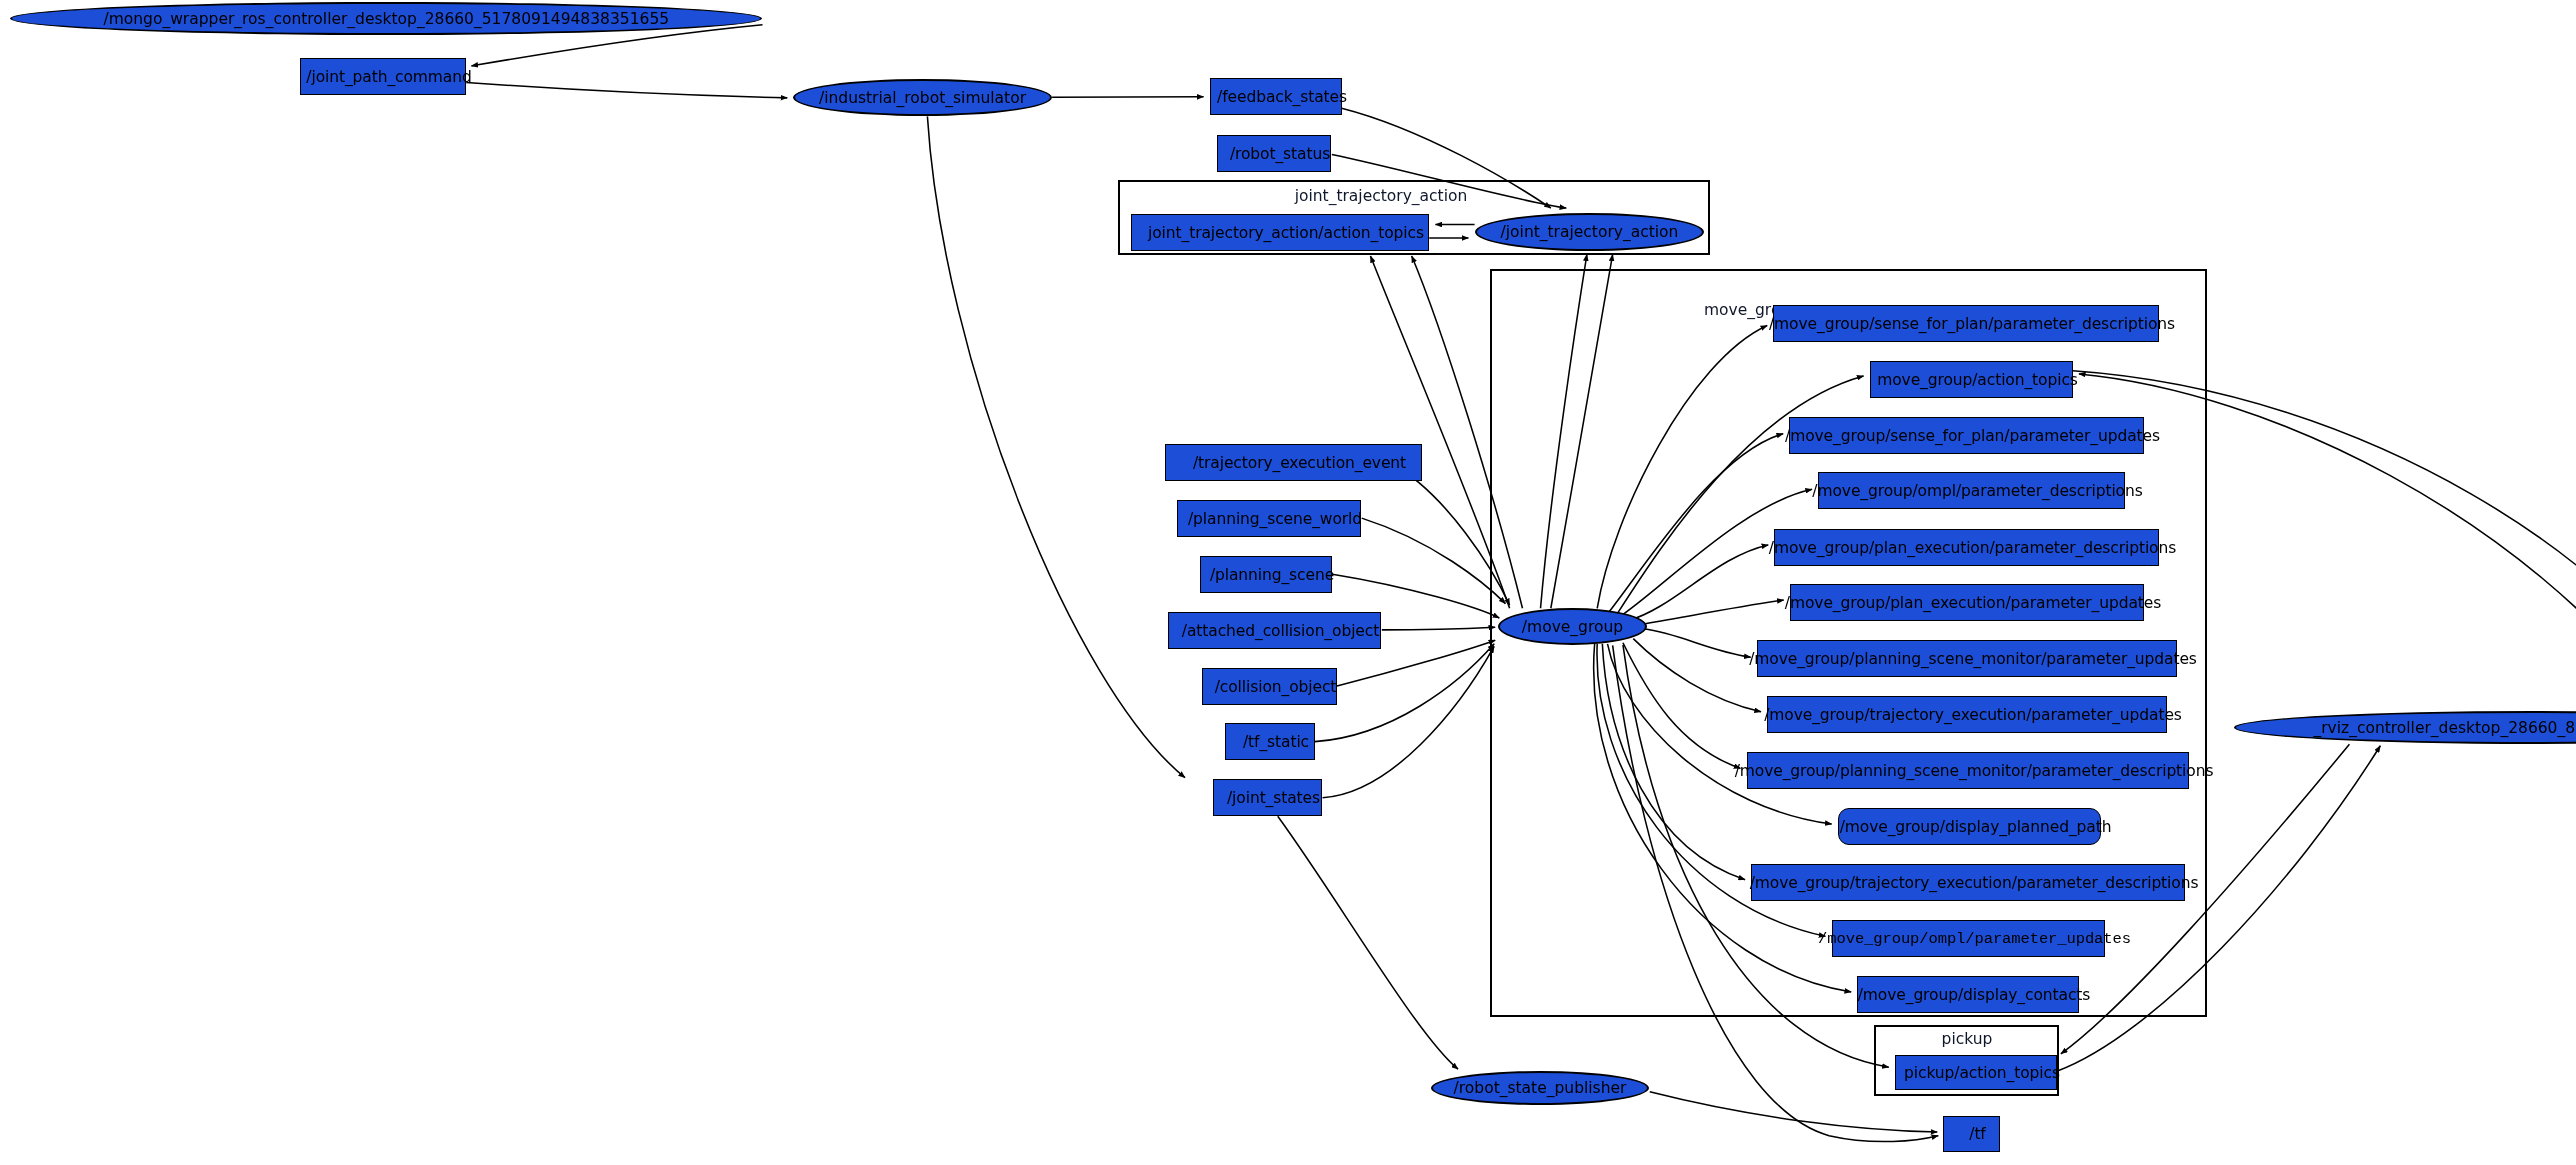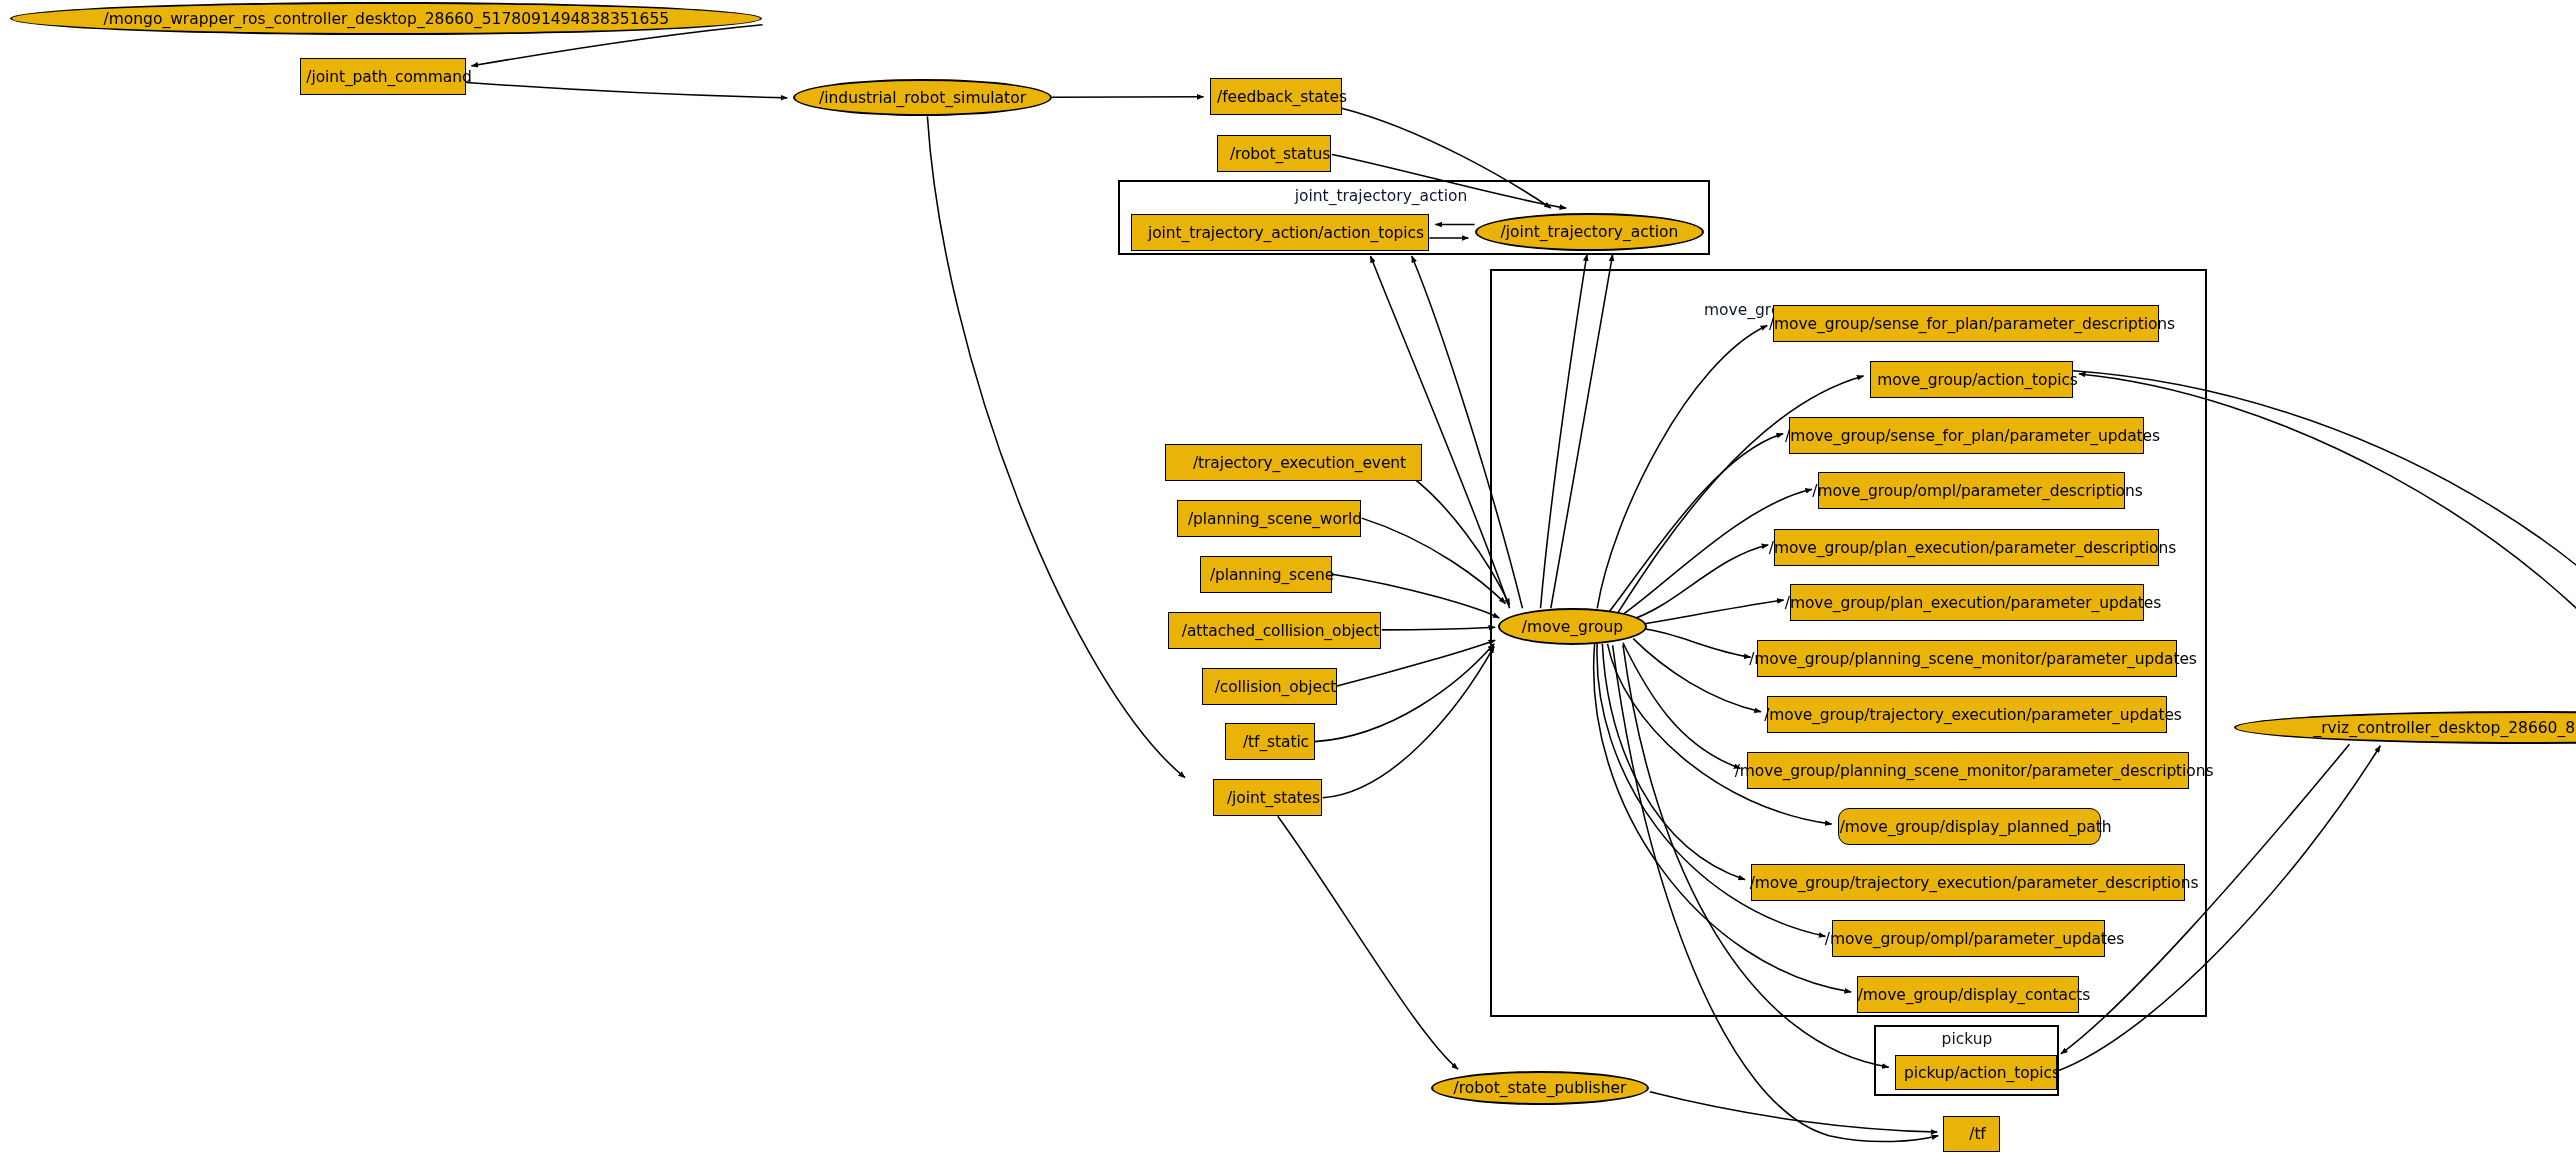--- a/index.html
+++ b/index.html
@@ -10,21 +10,21 @@
     font-family:"DejaVu Sans","Liberation Sans",sans-serif;
     overflow:hidden;
   }
   svg#edges{position:absolute;left:0;top:0;width:2843px;height:1165px;overflow:visible;}
   .node{
     position:absolute;
     box-sizing:border-box;
     display:flex;align-items:center;justify-content:center;
     color:#000;
     white-space:nowrap;
-    background:#eab308;
+    background:#1d4ed8;
   }
   .node.box{
     border:1.5px solid #000;
     font-size:15.5px;
     letter-spacing:-0.1px;
     padding-left:12px;
   }
   .node.ellipse{
     border:2.1px solid #000;
     border-radius:50%;
@@ -191,21 +191,21 @@
   </div>
 
   <div class="node box" style="left:1838px;top:808px;width:263px;height:37px;border-radius:11px;">
     <span>/move_group/display_planned_path</span>
   </div>
 
   <div class="node box" style="left:1751px;top:864px;width:434px;height:37px;">
     <span>/move_group/trajectory_execution/parameter_descriptions</span>
   </div>
 
-  <div class="node box" style="left:1832px;top:920px;width:273px;height:37px;">
+  <div class="node box" style="left:1832px;top:920px;width:273px;height:37px;font-family:Liberation Mono, monospace;">
     <span>/move_group/ompl/parameter_updates</span>
   </div>
 
   <div class="node box" style="left:1857px;top:976px;width:222px;height:37px;justify-content:center;">
     <span>/move_group/display_contacts</span>
   </div>
 
   <div class="node box" style="left:1165px;top:444px;width:257px;height:37px;">
     <span>/trajectory_execution_event</span>
   </div>

